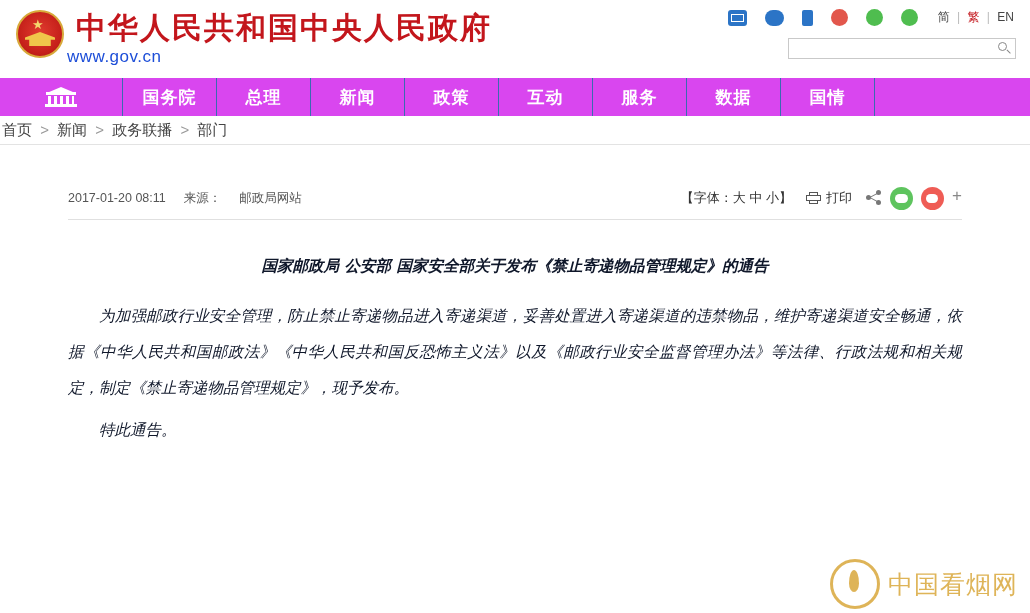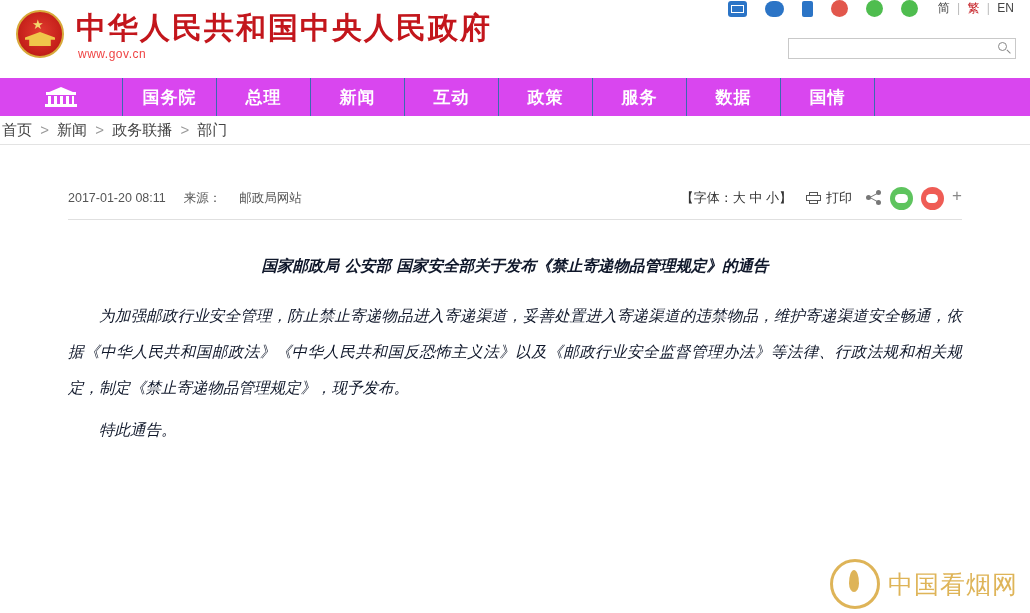--- a/index.html
+++ b/index.html
@@ -58,30 +58,30 @@
     left: 76px;
     top: 8px;
     color: #c3161c;
     font-size: 30px;
     font-weight: bold;
     letter-spacing: 2px;
     font-family: "DejaVu Sans", "Liberation Sans", sans-serif;
   }
   .site-url {
     position: absolute;
-    left: 78px;
+    left: 67px;
     top: 47px;
-    color: #ef4444;
-    font-size: 12px;
+    color: #1d4ed8;
+    font-size: 17px;
     letter-spacing: 0.5px;
   }
   .top-icons {
     position: absolute;
     right: 14px;
-    top: 0;
+    top: 9px;
     display: flex;
     align-items: center;
     gap: 18px;
     font-size: 12px;
     color: #555;
   }
   .ticon {
     width: 19px; height: 16px;
     border-radius: 3px;
     display: inline-block;
@@ -363,22 +363,22 @@
       <span class="home-icon">
         <span class="roof"></span>
           <span class="roof2"></span>
           <span class="cols"></span>
           <span class="base"></span>
       </span>
     </div>
     <div class="nav-item">国务院</div>
     <div class="nav-item">总理</div>
     <div class="nav-item">新闻</div>
+    <div class="nav-item">政策</div>
     <div class="nav-item">互动</div>
-    <div class="nav-item">政策</div>
     <div class="nav-item">服务</div>
     <div class="nav-item">数据</div>
     <div class="nav-item">国情</div>
   </div>
 
   <div class="breadcrumb">
     <span>首页</span>
     <span class="sep">&gt;</span>
     <span>新闻</span>
     <span class="sep">&gt;</span>

